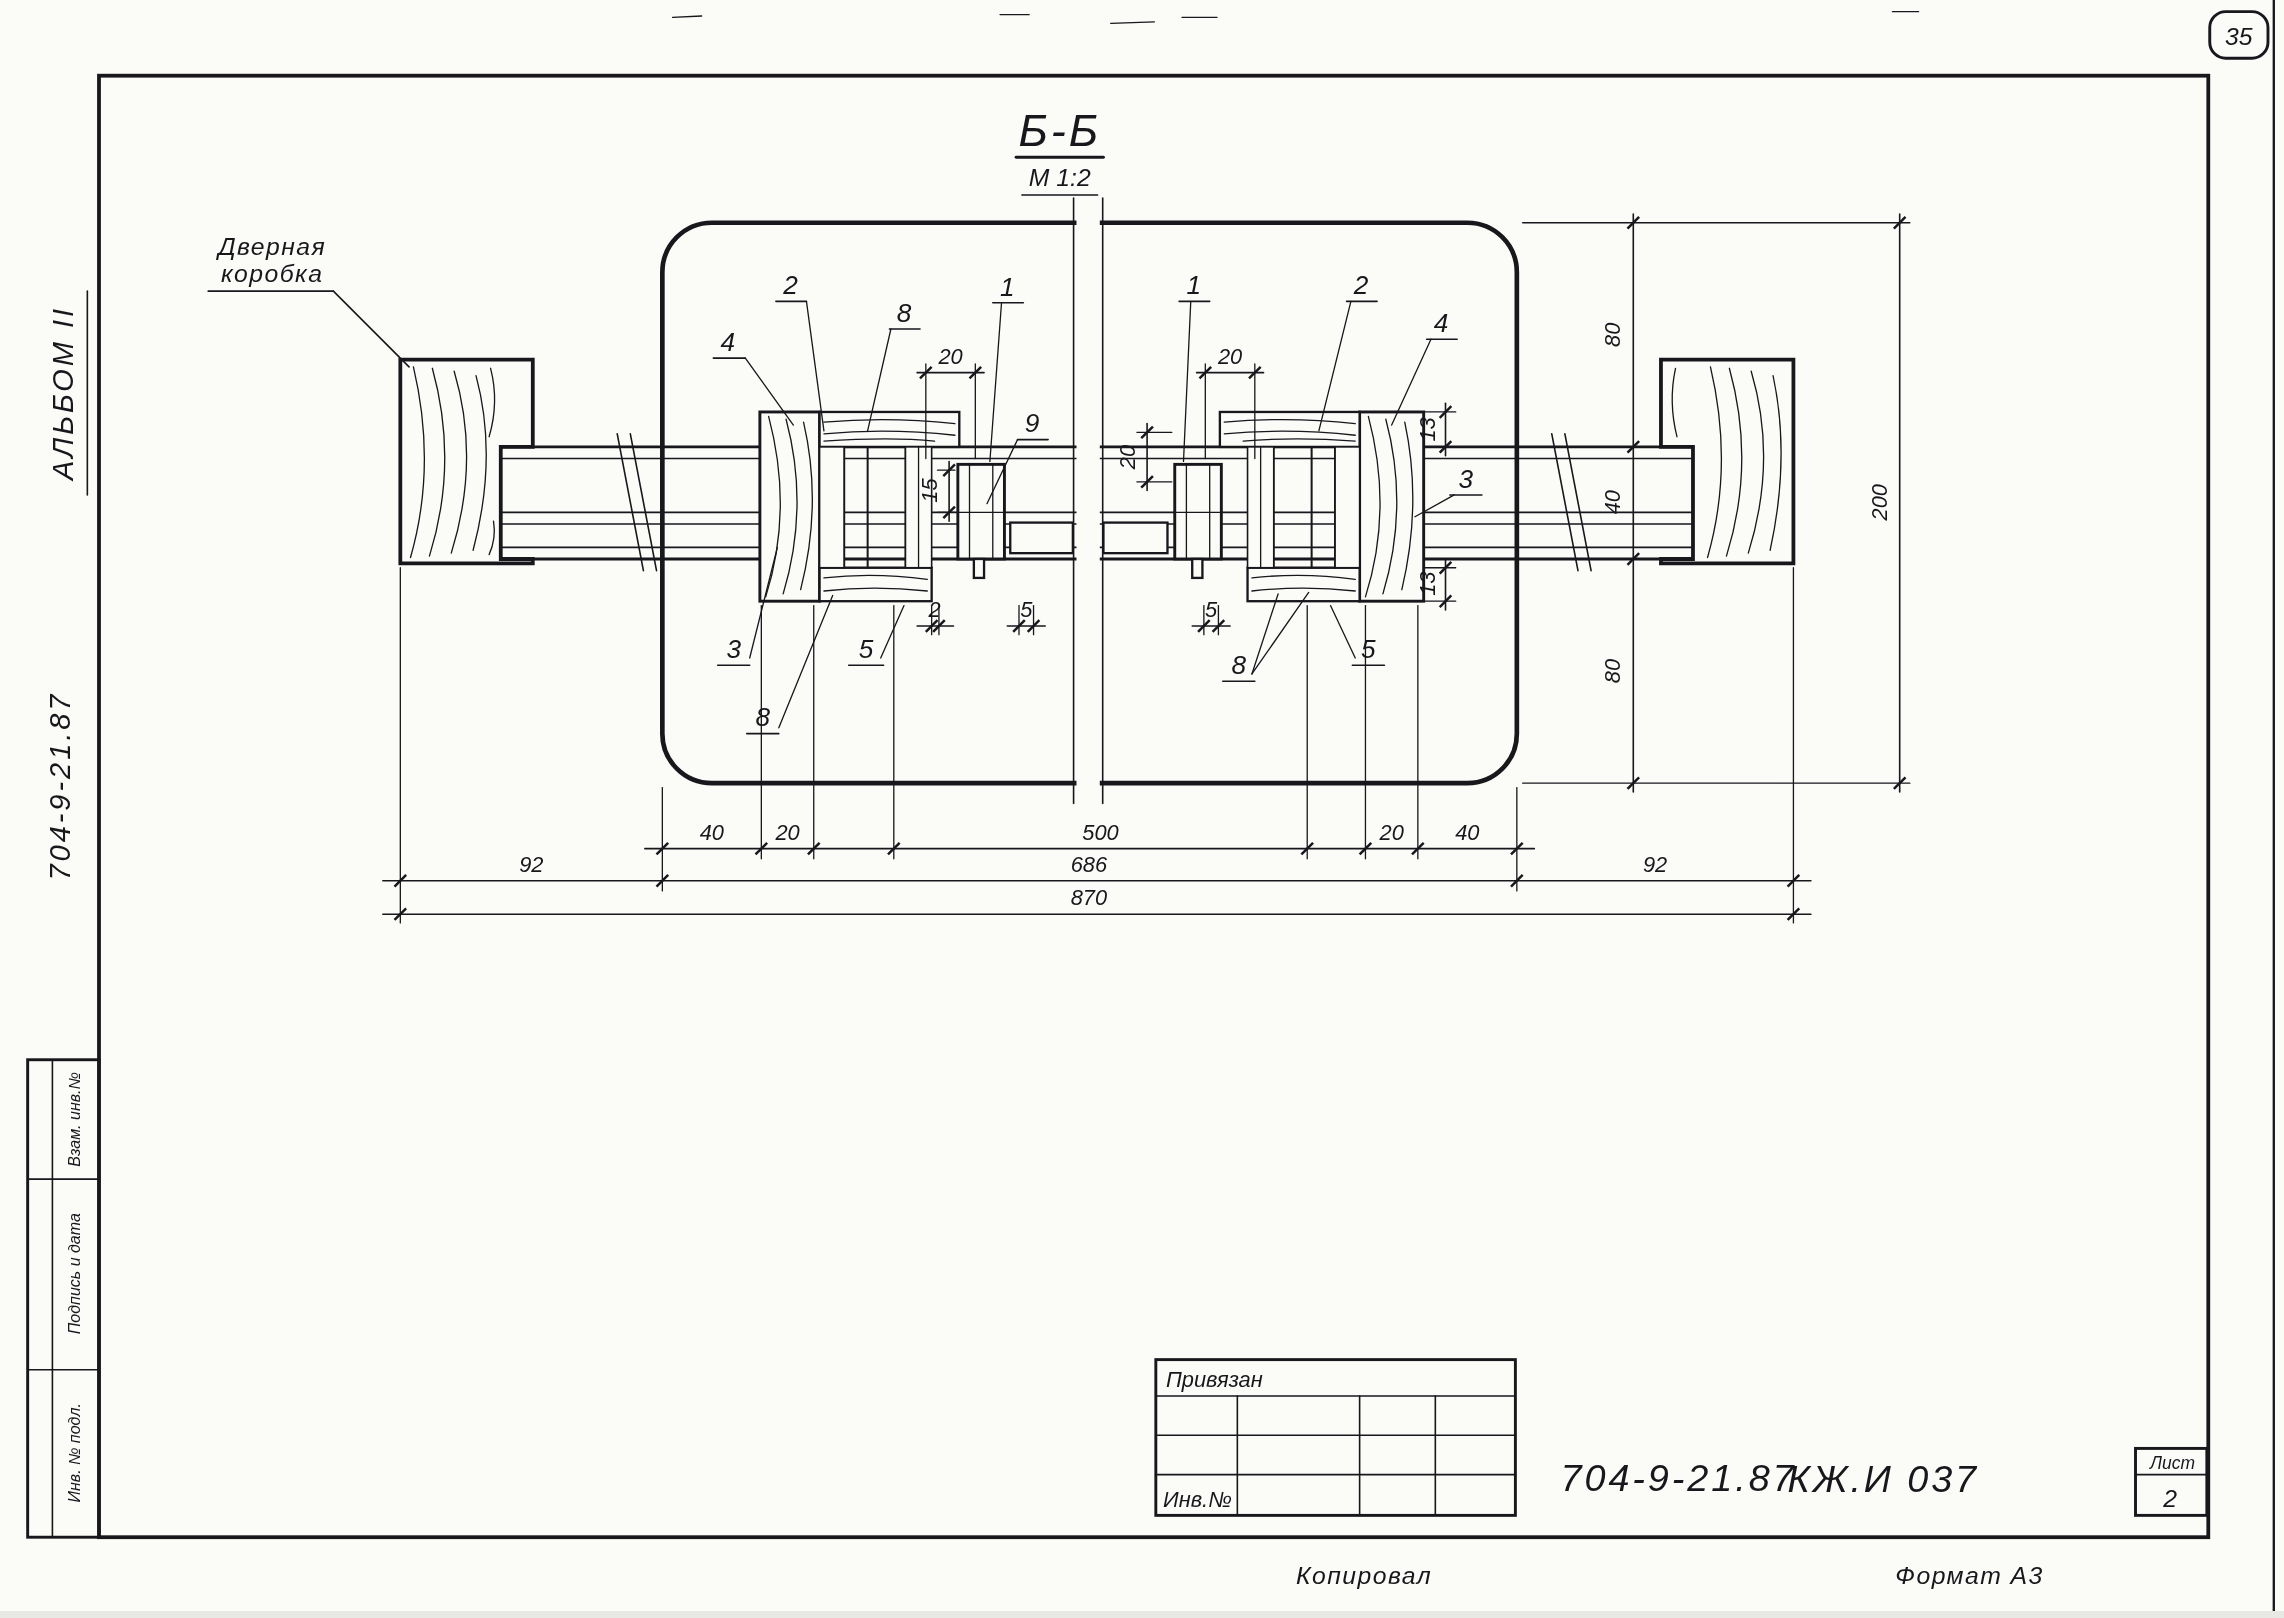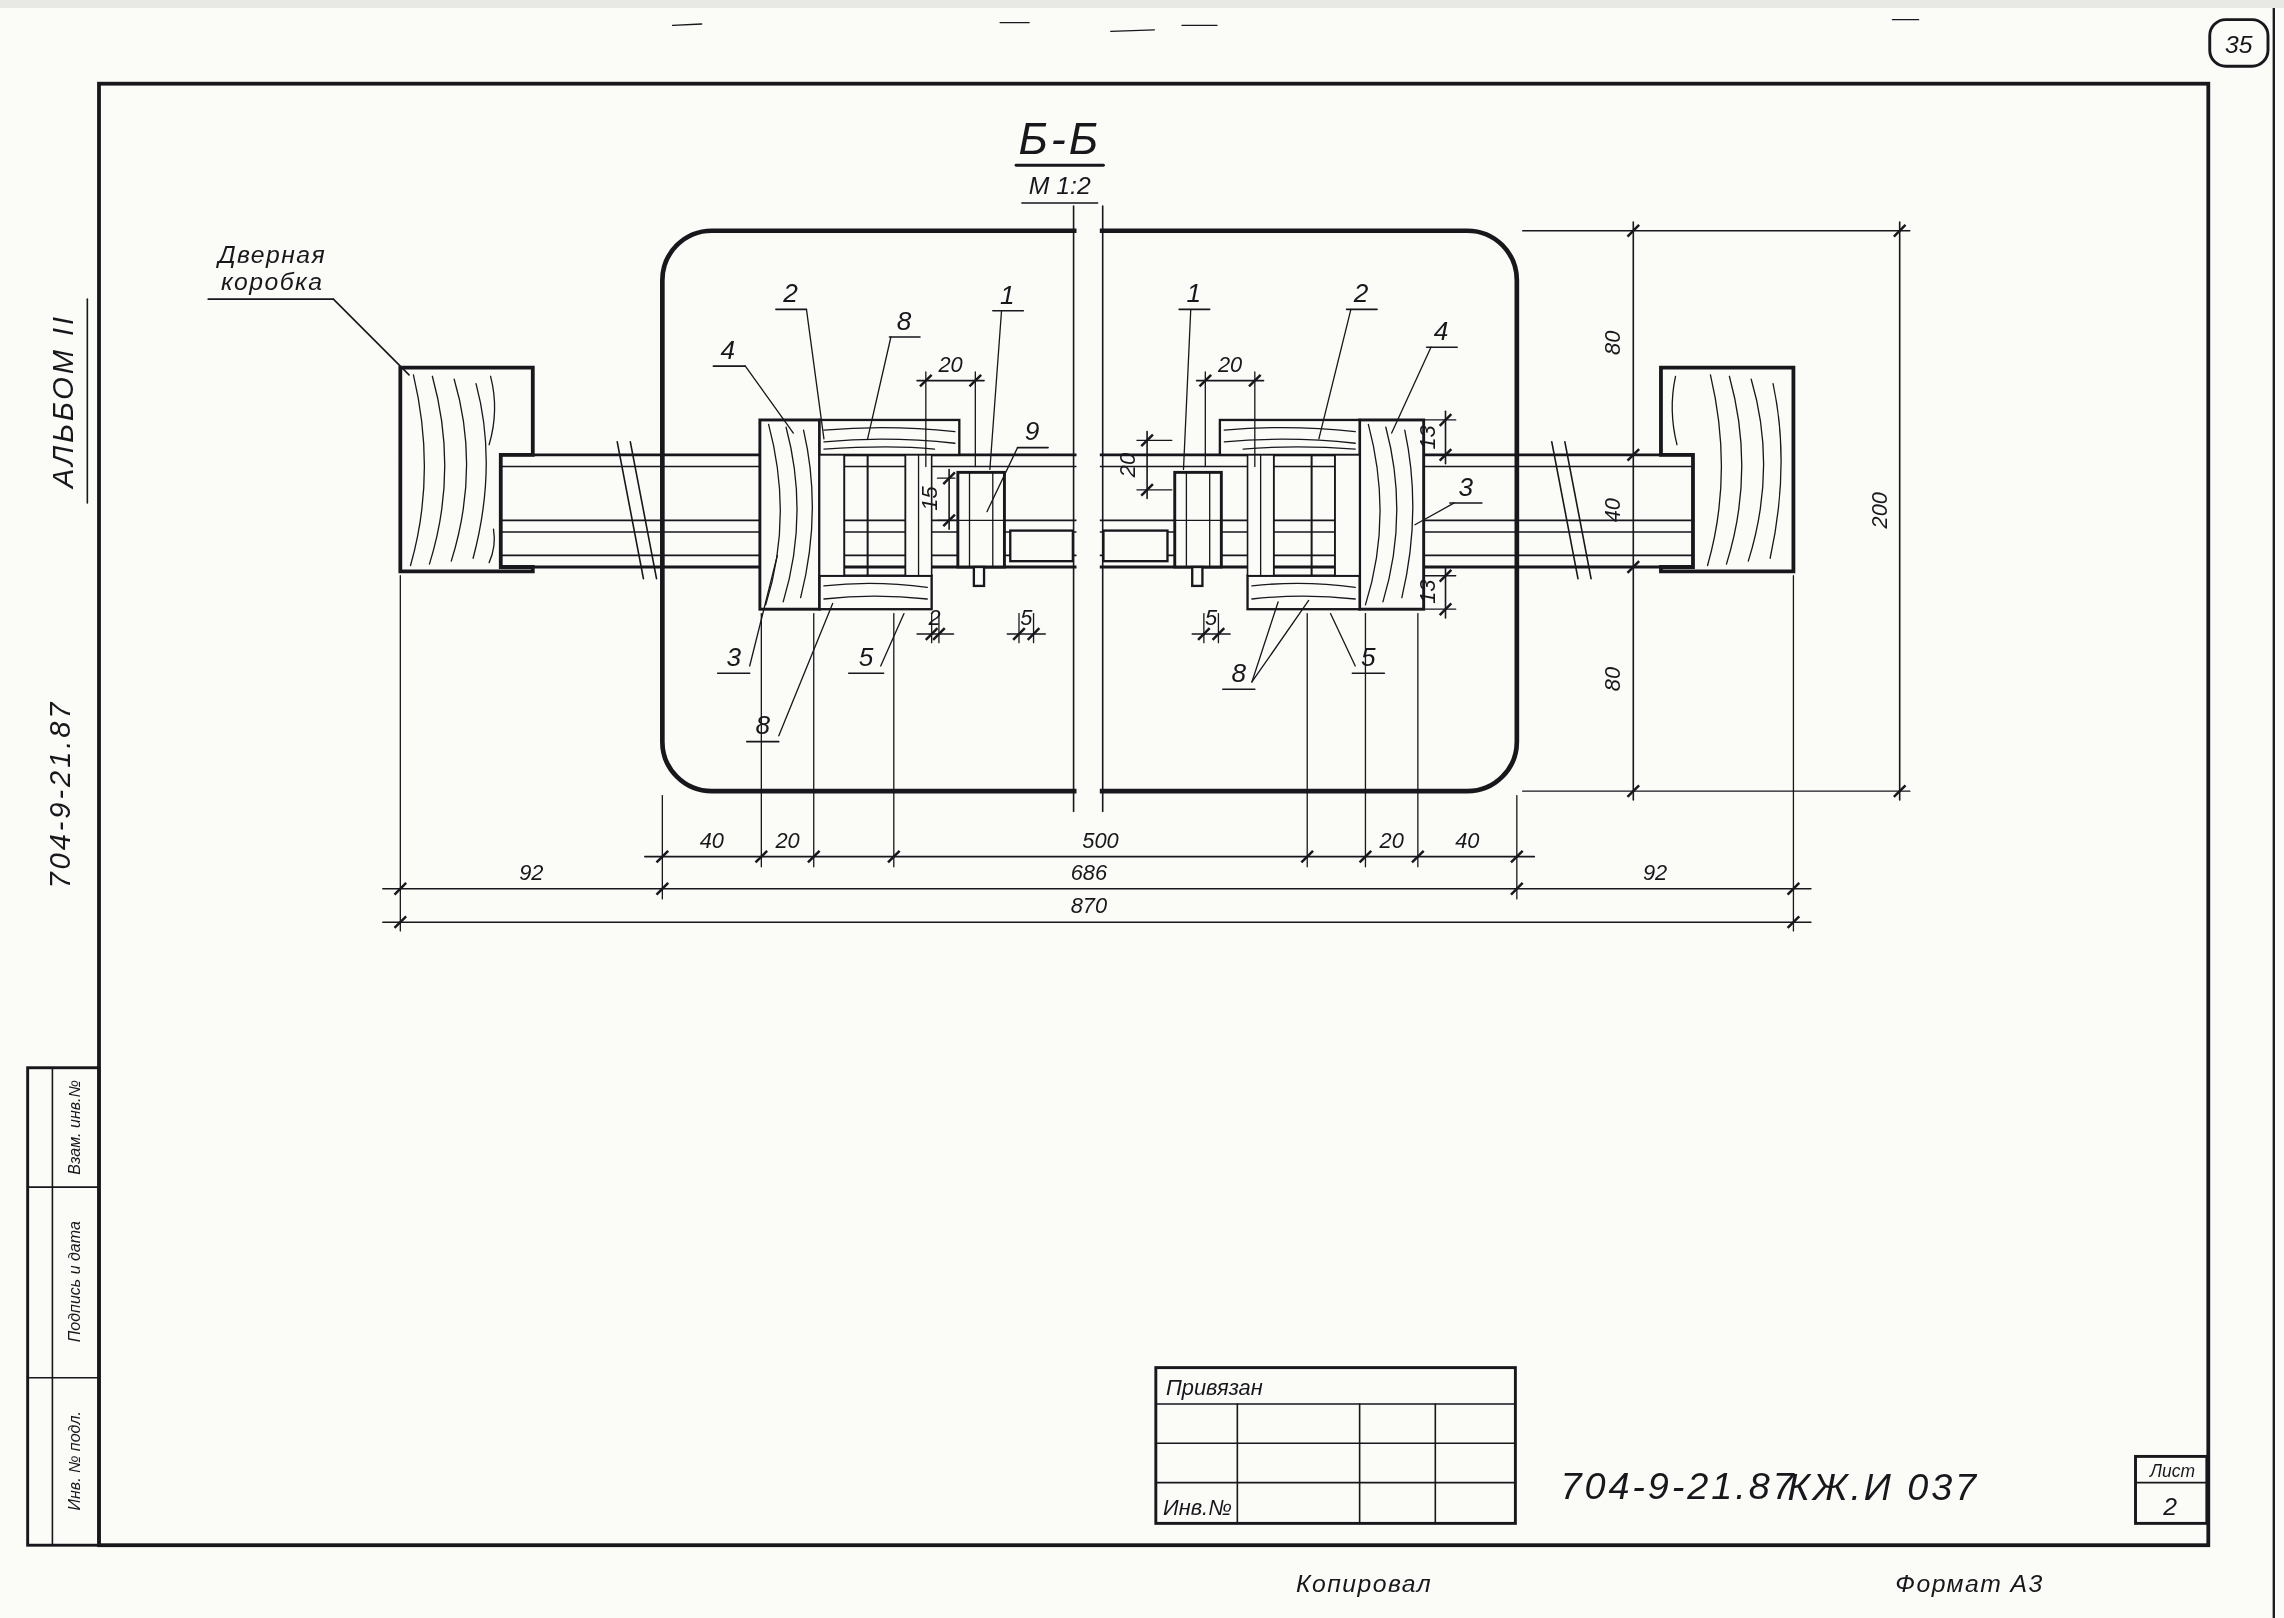--- a/index.html
+++ b/index.html
@@ -1,16 +1,16 @@
 <!DOCTYPE html>
 <html style="font-size:7.3px"><head>
 <meta charset="utf-8">
 <style>
   html,body{margin:0;padding:0;background:#e8e8e4;}
-  .sheet{width:100%;max-width:2293px;margin:8px auto;background:#fbfbf8;display:block;}
+  .sheet{width:100%;max-width:2293px;margin:0 auto;background:#fbfbf8;display:block;}
   svg{display:block;width:100%;height:auto;background:#fbfbf8;}
   .ink{stroke:#17171c;fill:none;stroke-linecap:round;}
   .w3{stroke-width:3.2;}
   .w28{stroke-width:2.6;}
   .w2{stroke-width:2;}
   .w15{stroke-width:1.6;}
   .w1{stroke-width:1.1;}
   .thin{stroke-width:0.9;}
   .tick{stroke:#17171c;stroke-width:1.7;}
   .paperfill{fill:#fbfbf8;}

